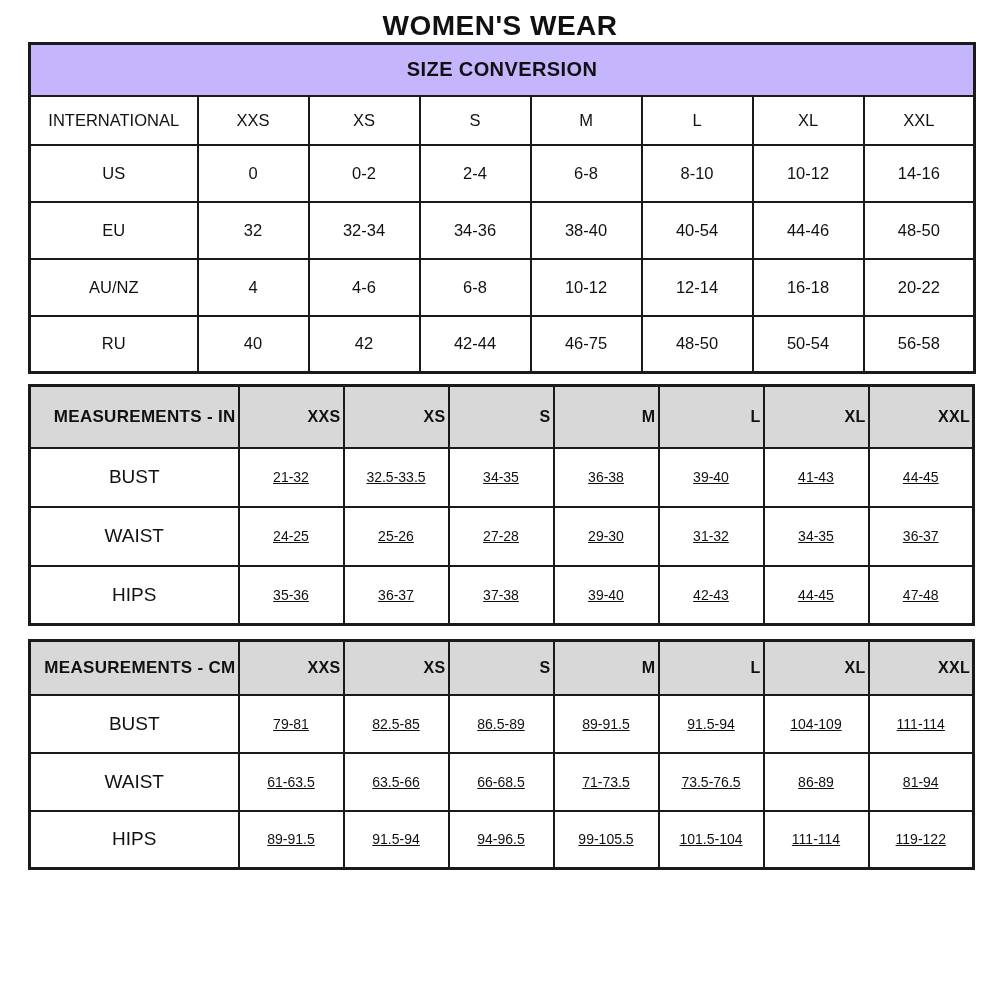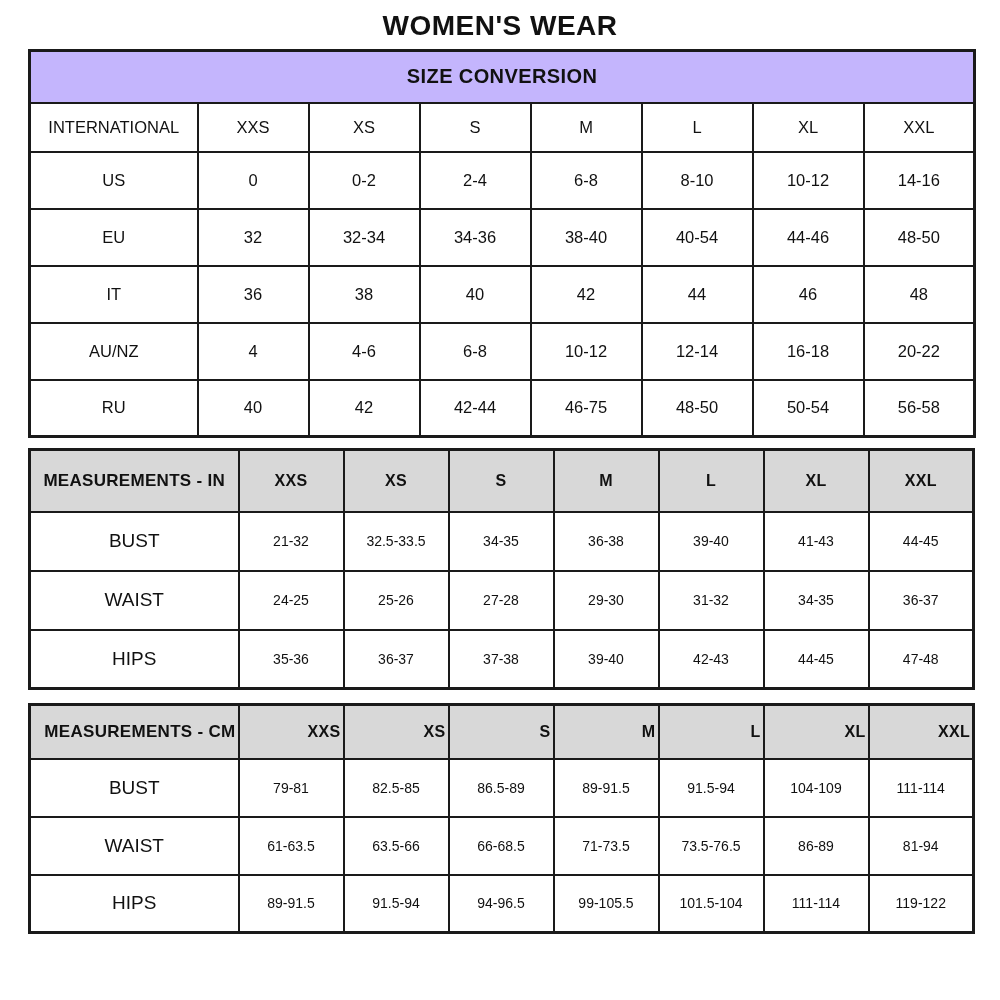--- a/index.html
+++ b/index.html
@@ -9,21 +9,21 @@
     height: 1000px;
     padding: 10px 28px 0 28px;
     font-family: "Liberation Sans", sans-serif;
     color: #111111;
   }
   .page-title {
     text-align: center;
     font-size: 28px;
     font-weight: 700;
     letter-spacing: 0.5px;
-    margin-bottom: 7px;
+    margin-bottom: 0;
     color: #111111;
   }
   table.sheet {
     width: 944px;
     border-collapse: collapse;
     table-layout: fixed;
     border: 3px solid #1a1a1a;
   }
   table.sheet th, table.sheet td {
     border: 2px solid #1a1a1a;
@@ -54,24 +54,24 @@
   }
   .t1 tbody td { font-size: 16.5px; height: 57px; }
   
   .meas thead th {
     background: #d8d8d8;
     font-weight: 700;
     font-size: 16px;
     letter-spacing: 0.3px;
   }
   .meas thead th.corner { font-size: 17px; }
-  .t2 thead th { height: 62px; }
+  .t2 thead th { height: 62px; text-align: right; }
   .t3 thead th { height: 54px; text-align: right; }
   .meas tbody th { font-weight: 400; font-size: 19px; }
-  .meas tbody td { font-size: 14px; }
+  .meas tbody td { font-size: 14px; text-decoration: underline; }
   .t2 tbody th, .t2 tbody td { height: 59px; }
   .t3 tbody th, .t3 tbody td { height: 58px; }
   .gap10 { margin-top: 10px; }
   .gap13 { margin-top: 13px; }
 </style>
 </head>
 <body>
 
 <h1 class="page-title">WOMEN'S WEAR</h1>
 
@@ -116,30 +116,20 @@
         <th>EU</th>
         <td>32</td>
         <td>32-34</td>
         <td>34-36</td>
         <td>38-40</td>
         <td>40-54</td>
         <td>44-46</td>
         <td>48-50</td>
       </tr>
       <tr>
-        <th>IT</th>
-        <td>36</td>
-        <td>38</td>
-        <td>40</td>
-        <td>42</td>
-        <td>44</td>
-        <td>46</td>
-        <td>48</td>
-      </tr>
-      <tr>
         <th>AU/NZ</th>
         <td>4</td>
         <td>4-6</td>
         <td>6-8</td>
         <td>10-12</td>
         <td>12-14</td>
         <td>16-18</td>
         <td>20-22</td>
       </tr>
       <tr>

